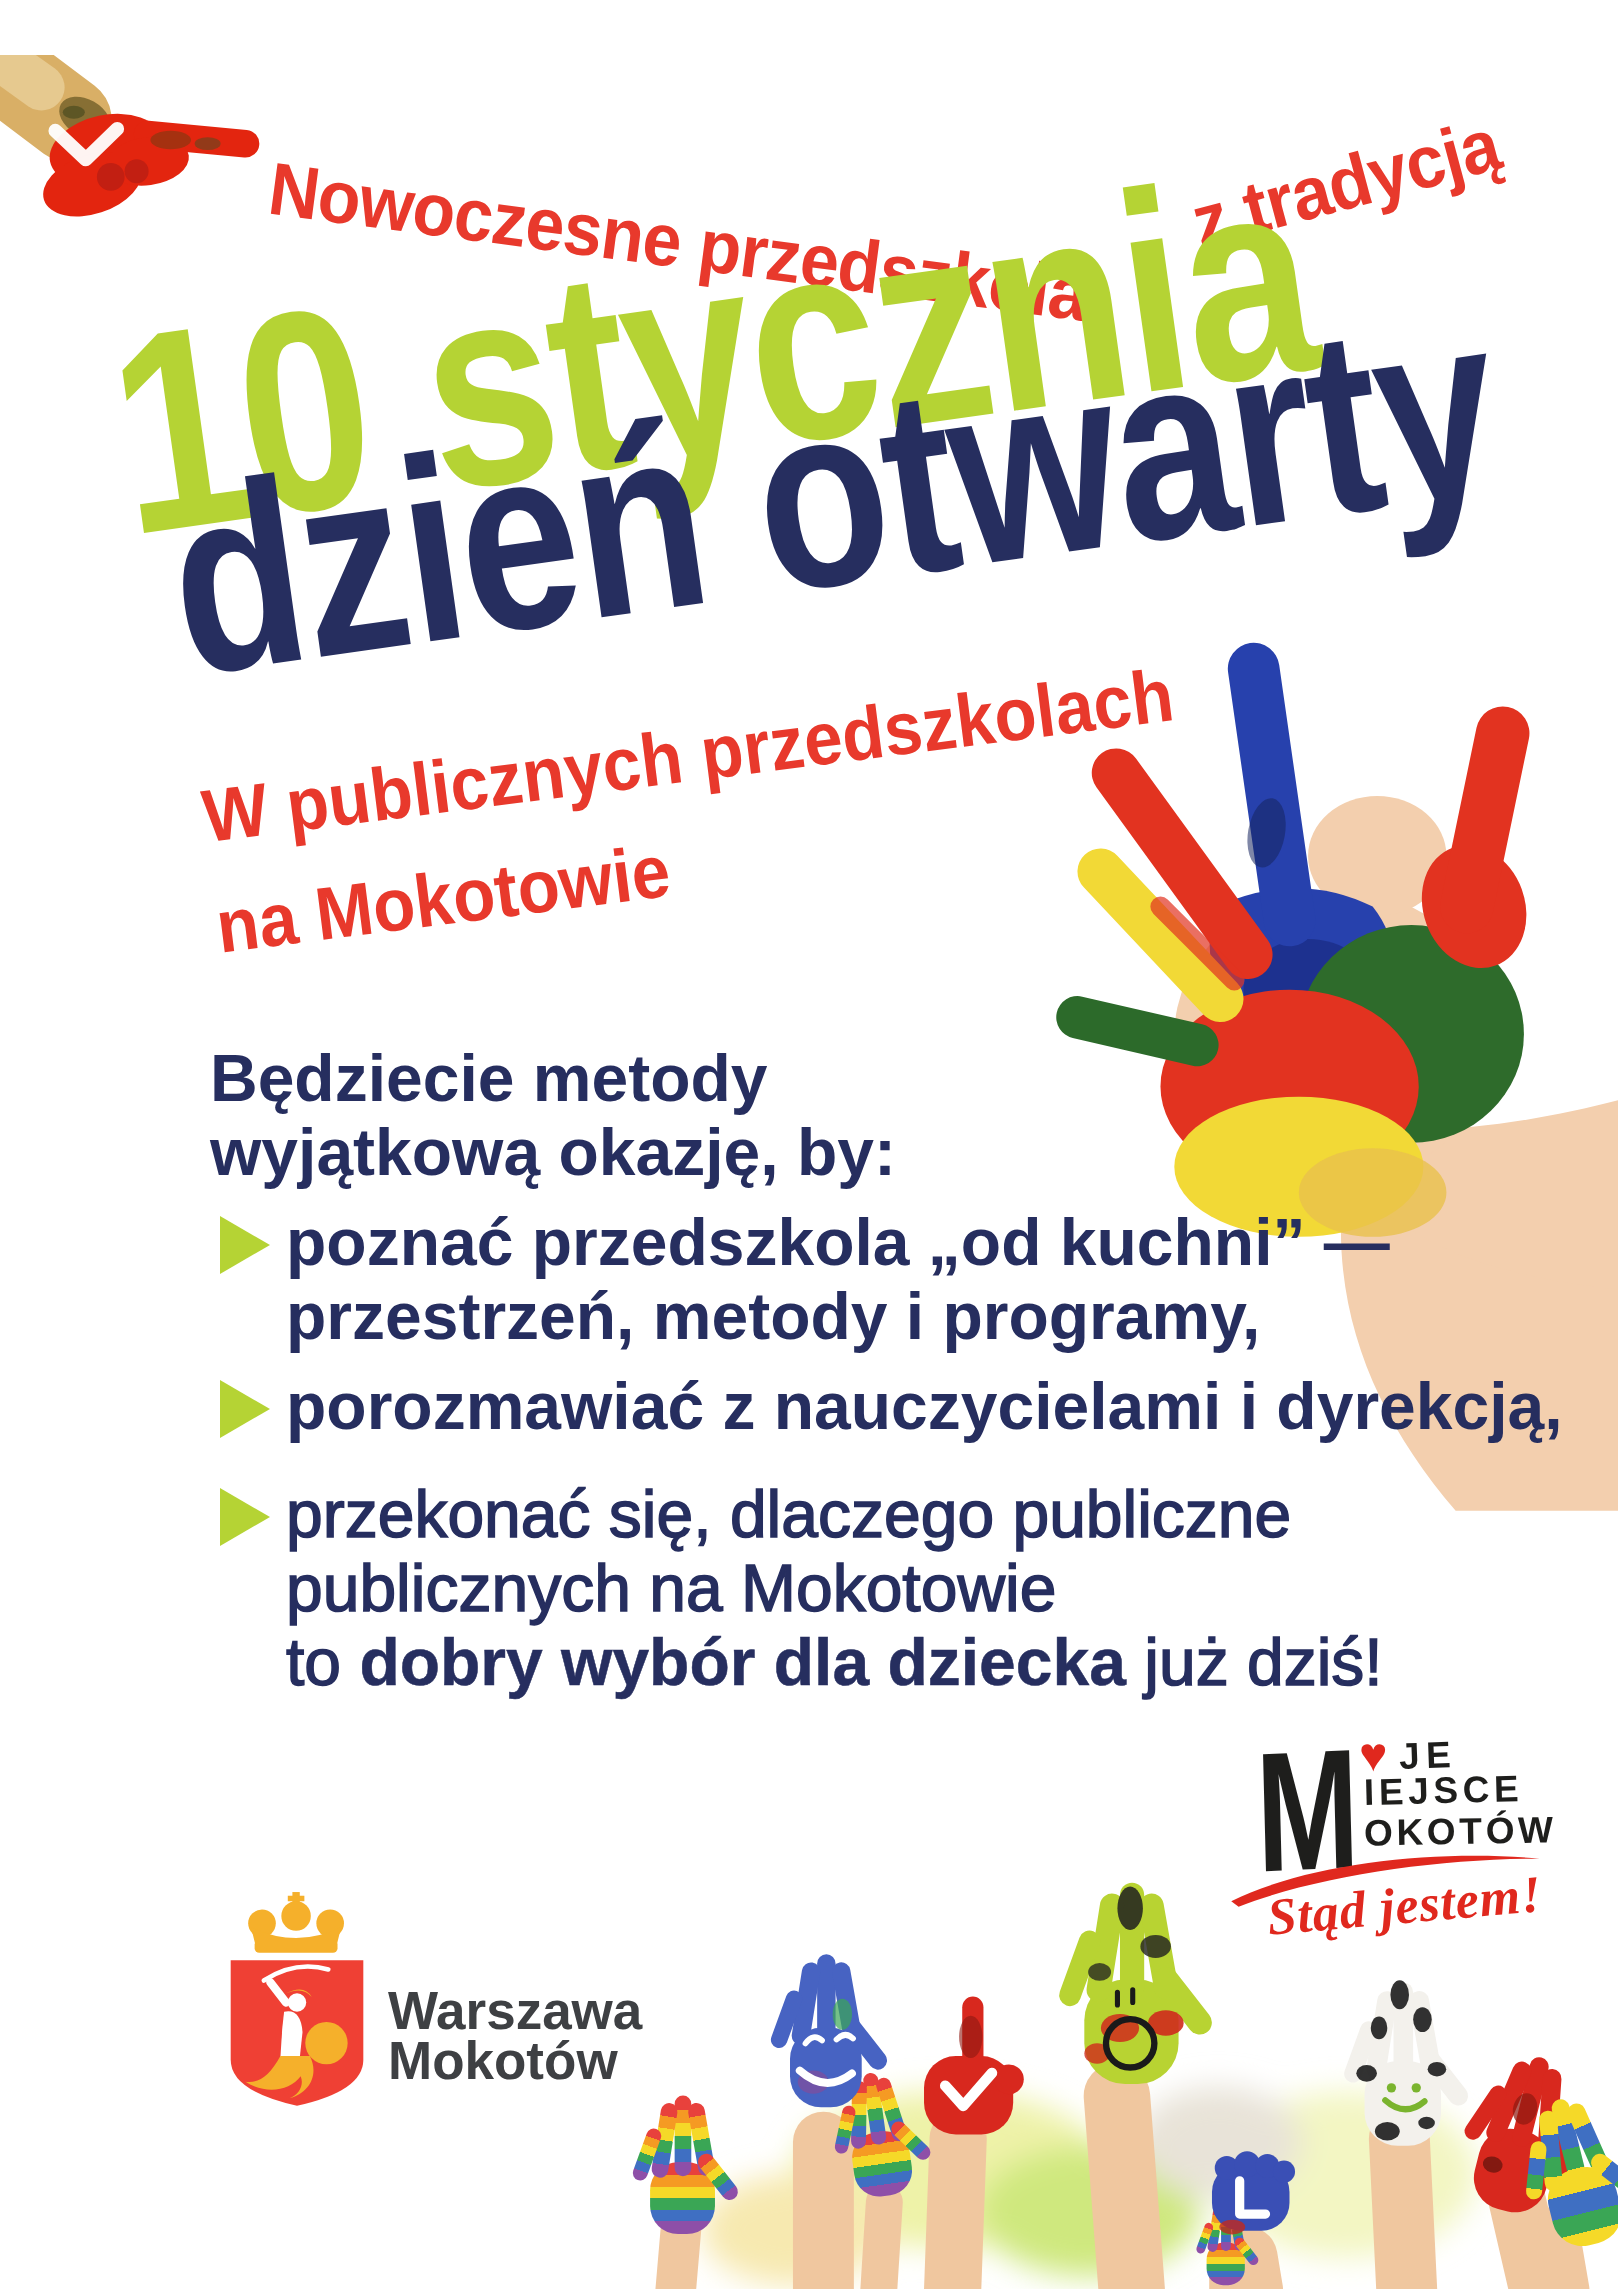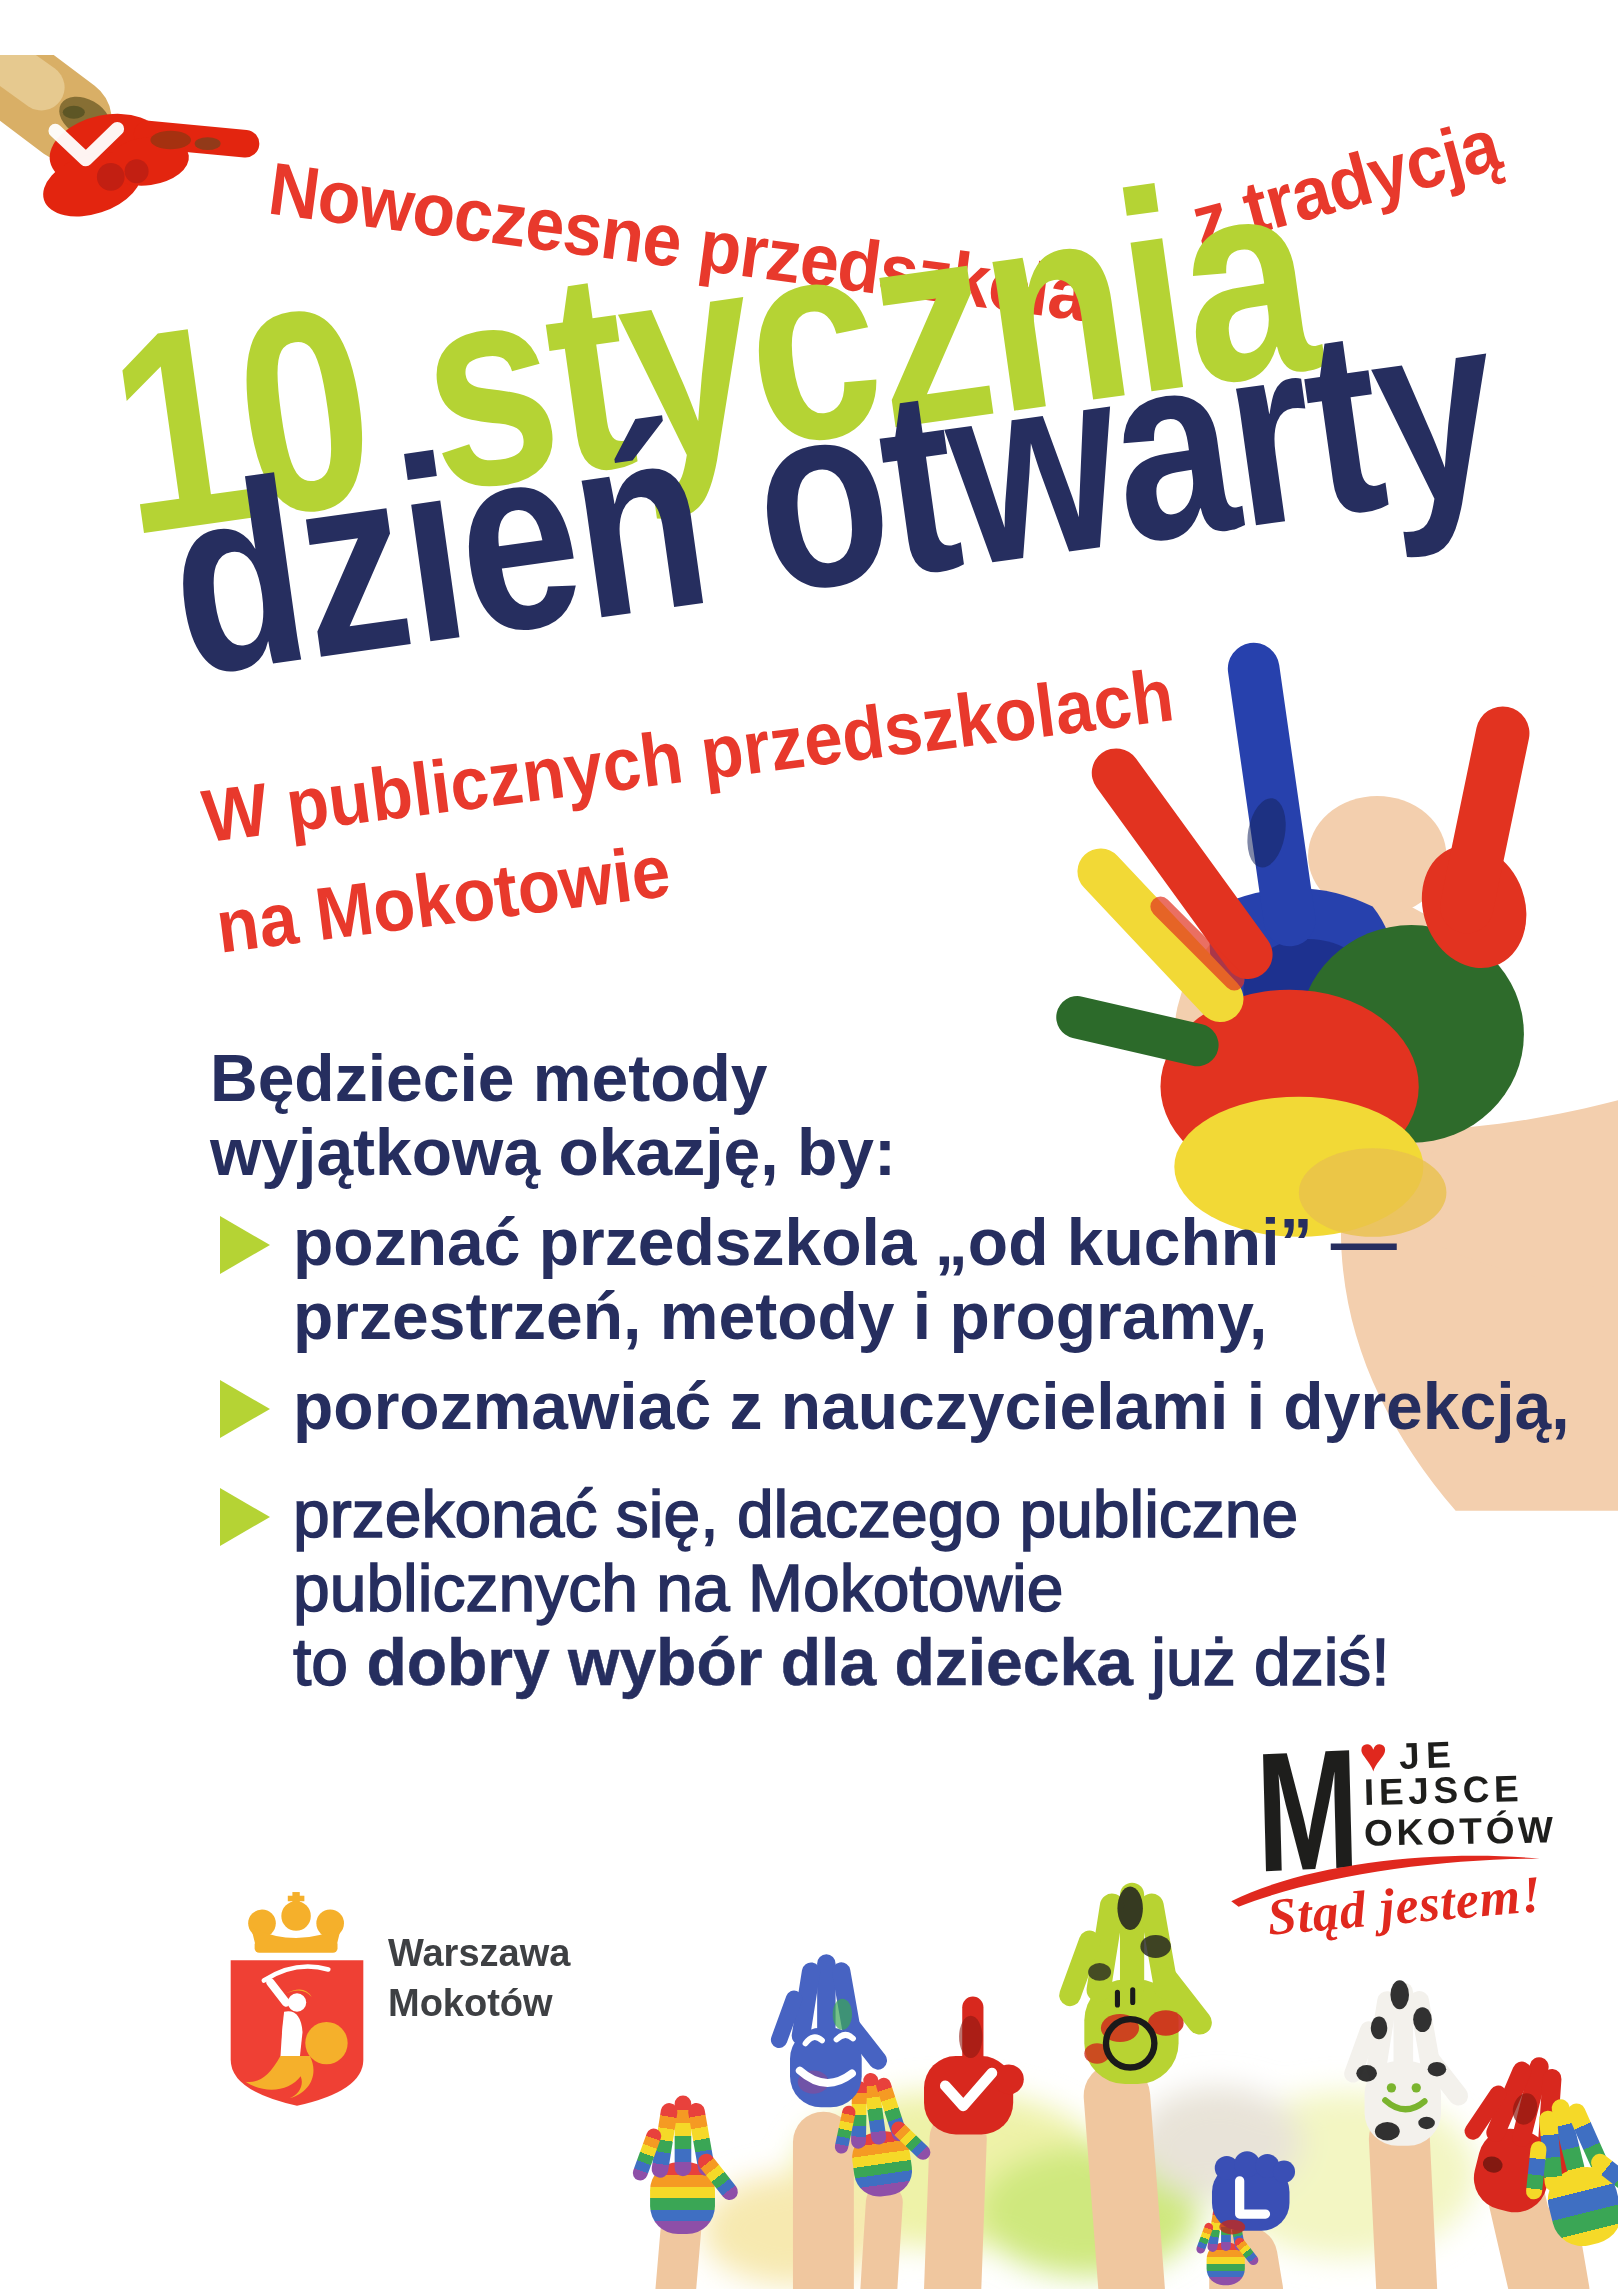--- a/index.html
+++ b/index.html
@@ -35,21 +35,21 @@
     left:196px;top:762px;color:#e8392c;font-weight:700;font-size:69px;
     line-height:103px;transform-origin:left top;
     transform:rotate(-7.2deg) scaleY(1.08);white-space:nowrap;
   }
 
   
   .intro{
     left:210px;top:1041px;color:#262e5f;font-weight:700;
     font-size:66px;line-height:74px;white-space:nowrap;
   }
-  .bullet{display:flex;align-items:flex-start;gap:23px;left:220px;}
+  .bullet{display:flex;align-items:flex-start;gap:16px;left:220px;}
   .tri{
     flex:0 0 auto;width:0;height:0;margin-top:11px;
     border-left:50px solid #b5d334;
     border-top:29.5px solid transparent;
     border-bottom:29.5px solid transparent;
   }
   .btxt{color:#262e5f;font-size:66px;line-height:74px;white-space:nowrap;}
   .btxt .bold{font-weight:700;}
   .btxt .semi{font-weight:400;-webkit-text-stroke:1.5px #262e5f;}
   .btxt .semi .strong{font-weight:700;-webkit-text-stroke:0.5px #262e5f;}
@@ -68,22 +68,22 @@
   .swoosh{left:-14.8px;top:118px;width:325px;height:74px;}
   .slogan{
     left:28px;top:164px;font-family:"Liberation Serif",serif;font-style:italic;
     font-weight:700;font-size:52px;color:#e0281e;letter-spacing:0.9px;
     transform:rotate(-5deg);transform-origin:left top;white-space:nowrap;
   }
 
   
   .crest-svg{left:227px;top:1892px;width:140px;height:223px;}
   .crest-text{
-    left:388px;top:1928px;color:#3e4043;font-weight:700;
-    font-size:38px;line-height:50px;white-space:nowrap;
+    left:388px;top:1986px;color:#3e4043;font-weight:700;
+    font-size:53px;line-height:50px;white-space:nowrap;
   }
 
   .finger-svg{left:0;top:55px;width:263px;height:217px;}
   .bighand-svg{left:976px;top:602px;width:642px;height:909px;}
   .collage-svg{left:517px;top:1865px;width:1102px;height:425px;}
   .text-layer{z-index:5;}
   .art-layer{z-index:1;}
 </style>
 </head>
 <body>

